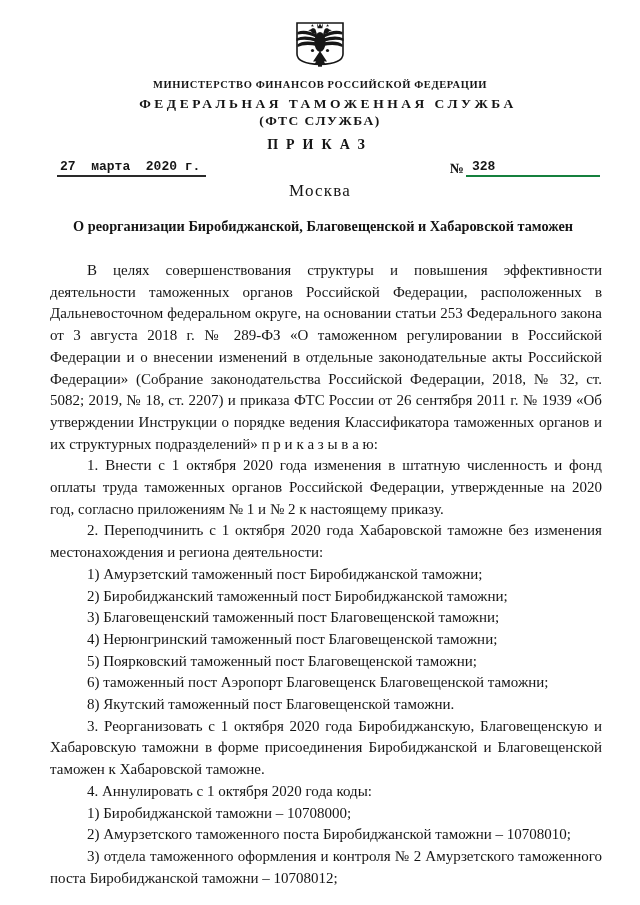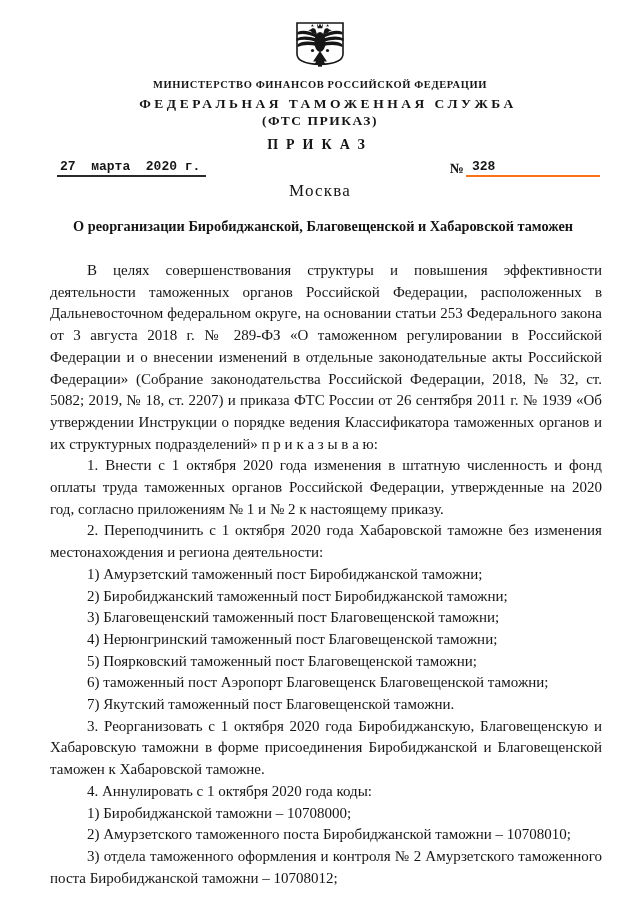--- a/index.html
+++ b/index.html
@@ -63,21 +63,21 @@
   .date-field {
     white-space: pre;
     border-bottom: 2px solid #2a2a2a;
     padding: 0 6px 1px 3px;
   }
   .num-field { display: inline-flex; align-items: flex-end; }
   .num-sign { padding-right: 2px; font-family: "Liberation Serif", serif; font-size: 14px; }
   .num-value {
     display: inline-block;
     min-width: 128px;
-    border-bottom: 2px solid #f97316;
+    border-bottom: 2px solid #15803d;
     padding: 0 0 1px 6px;
   }
   .h-city {
     margin-top: 4px;
     text-align: center;
     font-size: 17px;
     letter-spacing: 1.2px;
   }
   .doc-title {
     margin: 17px 38px 12px 44px;
@@ -124,21 +124,21 @@
         <ellipse cx="27" cy="22" rx="5.6" ry="10"></ellipse>
         <path d="M27 31 L20 41.5 L23.2 41.5 L21.5 44 L32.5 44 L30.8 41.5 L34 41.5 Z"></path>
         <circle cx="19.5" cy="30.5" r="1.6"></circle>
         <circle cx="34.5" cy="30.5" r="1.6"></circle>
       </g>
     </svg>
   </div>
 
   <div class="h-ministry">МИНИСТЕРСТВО ФИНАНСОВ РОССИЙСКОЙ ФЕДЕРАЦИИ</div>
   <div class="h-service">ФЕДЕРАЛЬНАЯ ТАМОЖЕННАЯ СЛУЖБА</div>
-  <div class="h-abbr">(ФТС ПРИКАЗ)</div>
+  <div class="h-abbr">(ФТС СЛУЖБА)</div>
   <div class="h-doctype">ПРИКАЗ</div>
 
   <div class="date-row">
     <span class="date-field">27  марта  2020 г.</span>
     <span class="num-field">
       <span class="num-sign">№</span>
       <span class="num-value">328</span>
     </span>
   </div>
 
@@ -149,21 +149,21 @@
   <div class="body-text">
     <p>В целях совершенствования структуры и повышения эффективности деятельности таможенных органов Российской Федерации, расположенных в Дальневосточном федеральном округе, на основании статьи 253 Федерального закона от 3 августа 2018 г. № 289-ФЗ «О таможенном регулировании в Российской Федерации и о внесении изменений в отдельные законодательные акты Российской Федерации» (Собрание законодательства Российской Федерации, 2018, № 32, ст. 5082; 2019, № 18, ст. 2207) и приказа ФТС России от 26 сентября 2011 г. № 1939 «Об утверждении Инструкции о порядке ведения Классификатора таможенных органов и их структурных подразделений» п р и к а з ы в а ю:</p>
     <p>1. Внести с 1 октября 2020 года изменения в штатную численность и фонд оплаты труда таможенных органов Российской Федерации, утвержденные на 2020 год, согласно приложениям № 1 и № 2 к настоящему приказу.</p>
     <p>2. Переподчинить с 1 октября 2020 года Хабаровской таможне без изменения местонахождения и региона деятельности:</p>
     <p>1) Амурзетский таможенный пост Биробиджанской таможни;</p>
     <p>2) Биробиджанский таможенный пост Биробиджанской таможни;</p>
     <p>3) Благовещенский таможенный пост Благовещенской таможни;</p>
     <p>4) Нерюнгринский таможенный пост Благовещенской таможни;</p>
     <p>5) Поярковский таможенный пост Благовещенской таможни;</p>
     <p>6) таможенный пост Аэропорт Благовещенск Благовещенской таможни;</p>
-    <p>7) Якутский таможенный пост Благовещенской таможни.</p>
+    <p>8) Якутский таможенный пост Благовещенской таможни.</p>
     <p>3. Реорганизовать с 1 октября 2020 года Биробиджанскую, Благовещенскую и Хабаровскую таможни в форме присоединения Биробиджанской и Благовещенской таможен к Хабаровской таможне.</p>
     <p>4. Аннулировать с 1 октября 2020 года коды:</p>
     <p>1) Биробиджанской таможни – 10708000;</p>
     <p>2) Амурзетского таможенного поста Биробиджанской таможни – 10708010;</p>
     <p>3) отдела таможенного оформления и контроля № 2 Амурзетского таможенного поста Биробиджанской таможни – 10708012;</p>
 
   </div>
 
 </div>
 

